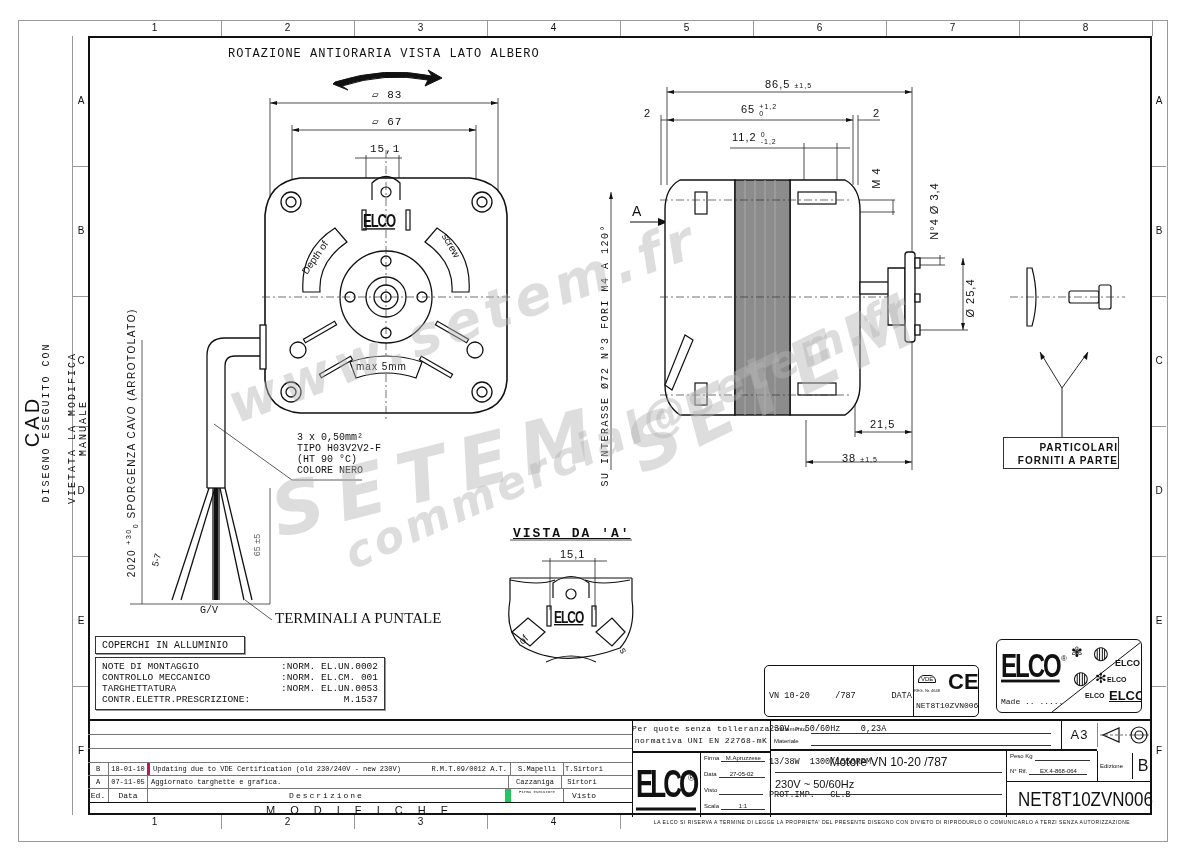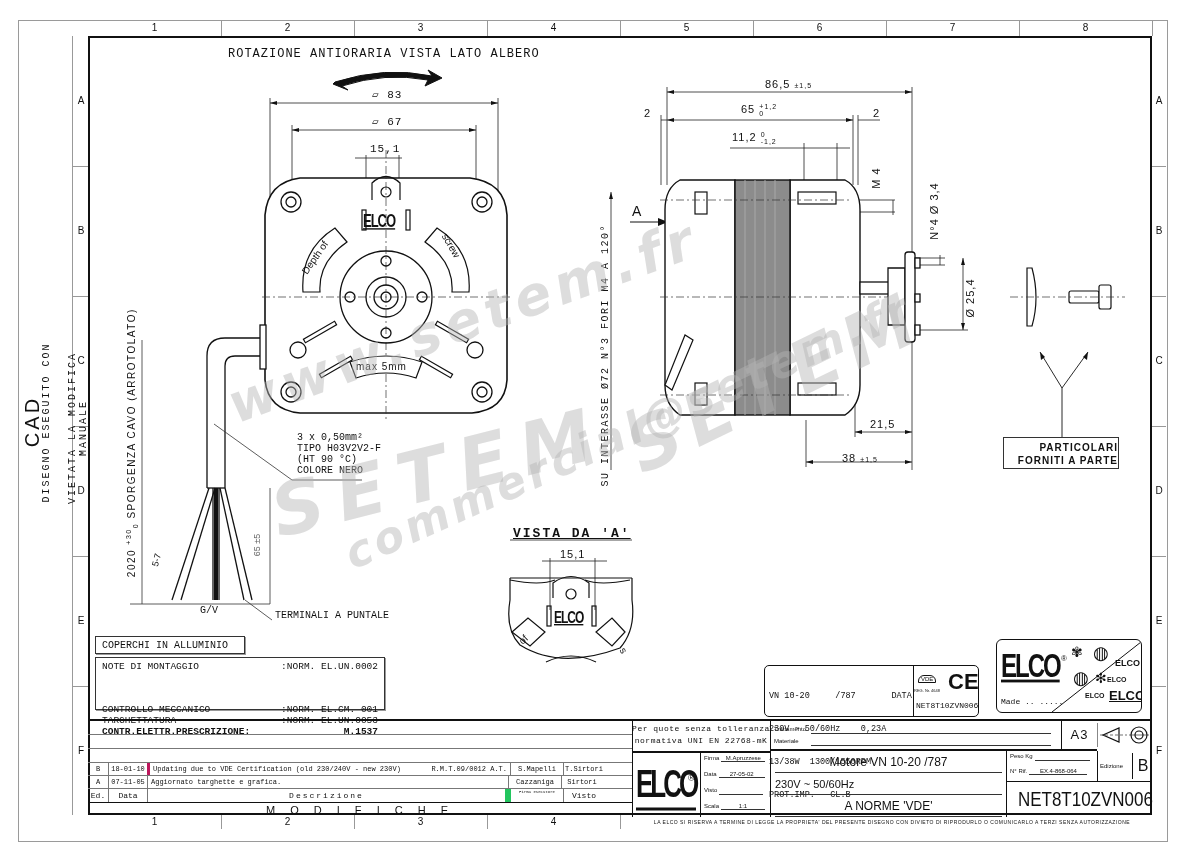--- a/index.html
+++ b/index.html
@@ -310,21 +310,21 @@
   <div>COLORE NERO</div>
 </div>
 <div class="abs" style="left:22px;top:460px;width:220px;transform:rotate(-90deg);font-size:10px;letter-spacing:1.5px;white-space:nowrap;">
   <span>2020</span>
   <sup style="font-size:7px;">+30</sup><sub style="font-size:7px;">0</sub>
   <span>SPORGENZA CAVO (ARROTOLATO)</span>
 </div>
 <div class="abs" style="left:150px;top:555px;font-size:9px;transform:rotate(-75deg);">5-7</div>
 <div class="abs" style="left:246px;top:540px;font-size:9px;color:#666;transform:rotate(-90deg);">65 ±5</div>
 <div class="abs mono" style="left:200px;top:605px;font-size:10px;">G/V</div>
-<div class="abs mono" style="left:275px;top:610px;font-size:10px;">TERMINALI A PUNTALE</div>
+<div class="abs mono" style="left:275px;top:610px;font-size:15px;font-family:Liberation Serif, serif;">TERMINALI A PUNTALE</div>
 
 <div class="abs dim" style="left:765px;top:78px;">
   <span>86,5</span>
   <span style="font-size:7px;">±1,5</span>
 </div>
 <div class="abs dim" style="left:741px;top:103px;">
   <span>65</span>
   <span style="display:inline-block;font-size:7px;line-height:7px;vertical-align:middle;">
     <span style="display:block;">+1,2</span>
     <span style="display:block;">0</span>
@@ -360,29 +360,29 @@
 <div class="abs" style="left:554px;top:610px;font-size:12px;font-weight:bold;letter-spacing:-1px;text-decoration:underline;transform:scaleY(1.4);">ELCO</div>
 <div class="abs" style="left:519px;top:634px;font-size:10px;transform:rotate(-45deg);">of</div>
 <div class="abs" style="left:621px;top:645px;font-size:10px;transform:rotate(60deg);">s</div>
 
 <div class="abs title-box mono label-shadow" style="left:95px;top:636px;width:150px;height:18px;font-size:10px;line-height:18px;padding-left:6px;">COPERCHI IN ALLUMINIO</div>
 <div class="abs title-box label-shadow" style="left:95px;top:657px;width:290px;height:53px;padding:3px 6px;box-sizing:border-box;">
   <div class="mono" style="display:flex;justify-content:space-between;font-size:9.5px;line-height:11px;">
     <span>NOTE DI MONTAGGIO</span>
       <span>:NORM. EL.UN.0002</span>
   </div>
-  <div class="mono" style="display:flex;justify-content:space-between;font-size:9.5px;line-height:11px;margin-top:32px;">
+  <div class="mono" style="display:flex;justify-content:space-between;font-size:9.5px;line-height:11px;">
     <span>CONTROLLO MECCANICO</span>
       <span>:NORM. EL.CM. 001</span>
   </div>
   <div class="mono" style="display:flex;justify-content:space-between;font-size:9.5px;line-height:11px;">
     <span>TARGHETTATURA</span>
       <span>:NORM. EL.UN.0053</span>
   </div>
-  <div class="mono" style="display:flex;justify-content:space-between;font-size:9.5px;line-height:11px;font-weight:bold;">
+  <div class="mono" style="display:flex;justify-content:space-between;font-size:9.5px;line-height:11px;font-weight:normal;">
     <span>CONTR.ELETTR.PRESCRIZIONE:</span>
       <span>M.1537</span>
   </div>
 </div>
 
 <div class="abs" style="left:764px;top:665px;width:213px;height:50px;border:1.5px solid #111;border-radius:5px;display:flex;">
   <div class="mono" style="width:140px;padding:3px 4px;font-size:8.5px;line-height:11px;border-right:1px solid #111;white-space:pre;">
     <div>VN 10-20     /787       DATA</div>
     <div>230V ~ 50/60Hz    0,23A</div>
     <div>13/38W  1300/1550RPM</div>
@@ -486,21 +486,20 @@
     </div>
     <div style="position:absolute;left:3px;top:52px;display:flex;gap:2px;">
       <span>Scala</span>
       <span style="border-bottom:1px solid #333;width:44px;text-align:center;">1:1</span>
     </div>
   </div>
 
   <div class="abs" style="left:139px;top:30px;width:235px;height:66px;border-right:1px solid #111;">
     <div style="height:21px;margin:0 4px;border-bottom:1.5px solid #333;text-align:center;font-size:12px;line-height:22px;">Motore VN 10-20 /787</div>
     <div style="height:21px;margin:0 4px;border-bottom:1px solid #333;text-align:left;font-size:11px;line-height:22px;">230V ~ 50/60Hz</div>
-    <div style="height:21px;margin:0 4px;border-bottom:1px solid #333;text-align:center;font-size:12px;line-height:22px;">A NORME 'VDE'</div>
   </div>
 
   <div class="abs" style="left:375px;top:30px;width:90px;height:30px;border-bottom:1px solid #111;border-right:1px solid #111;font-size:6px;">
     <div style="position:absolute;left:3px;top:2px;display:flex;gap:2px;">
       <span>Peso Kg</span>
       <span style="border-bottom:1px solid #333;width:55px;height:7px;"></span>
     </div>
     <div style="position:absolute;left:3px;top:17px;display:flex;gap:2px;">
       <span>N° Rif.</span>
       <span style="border-bottom:1px solid #333;width:58px;text-align:center;">EX.4-868-064</span>

